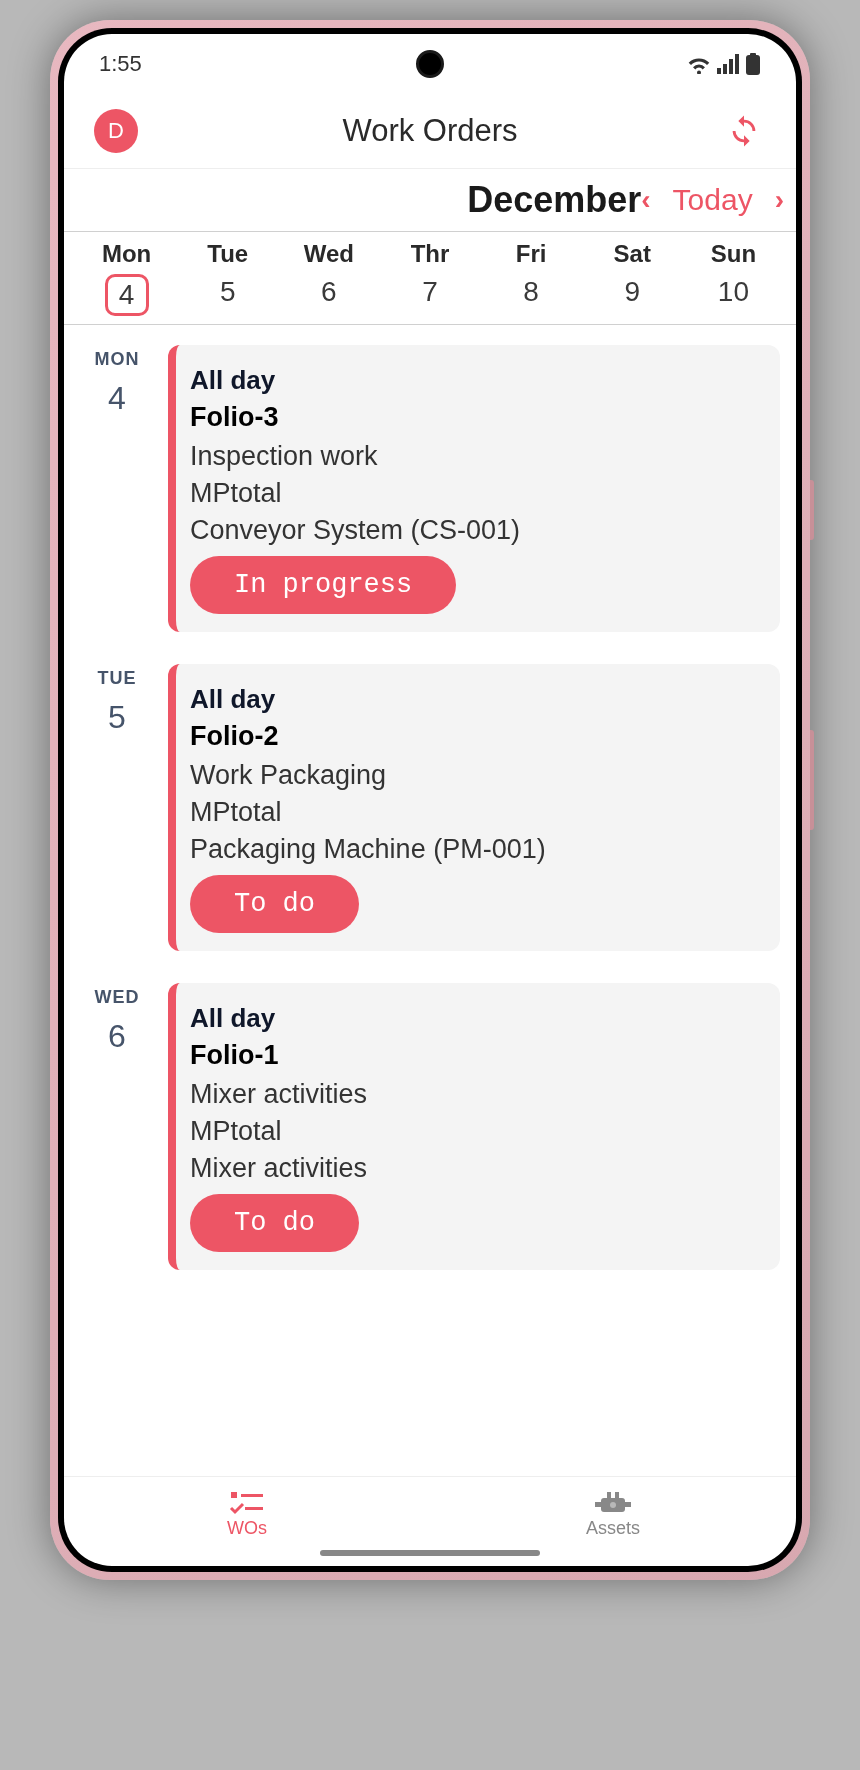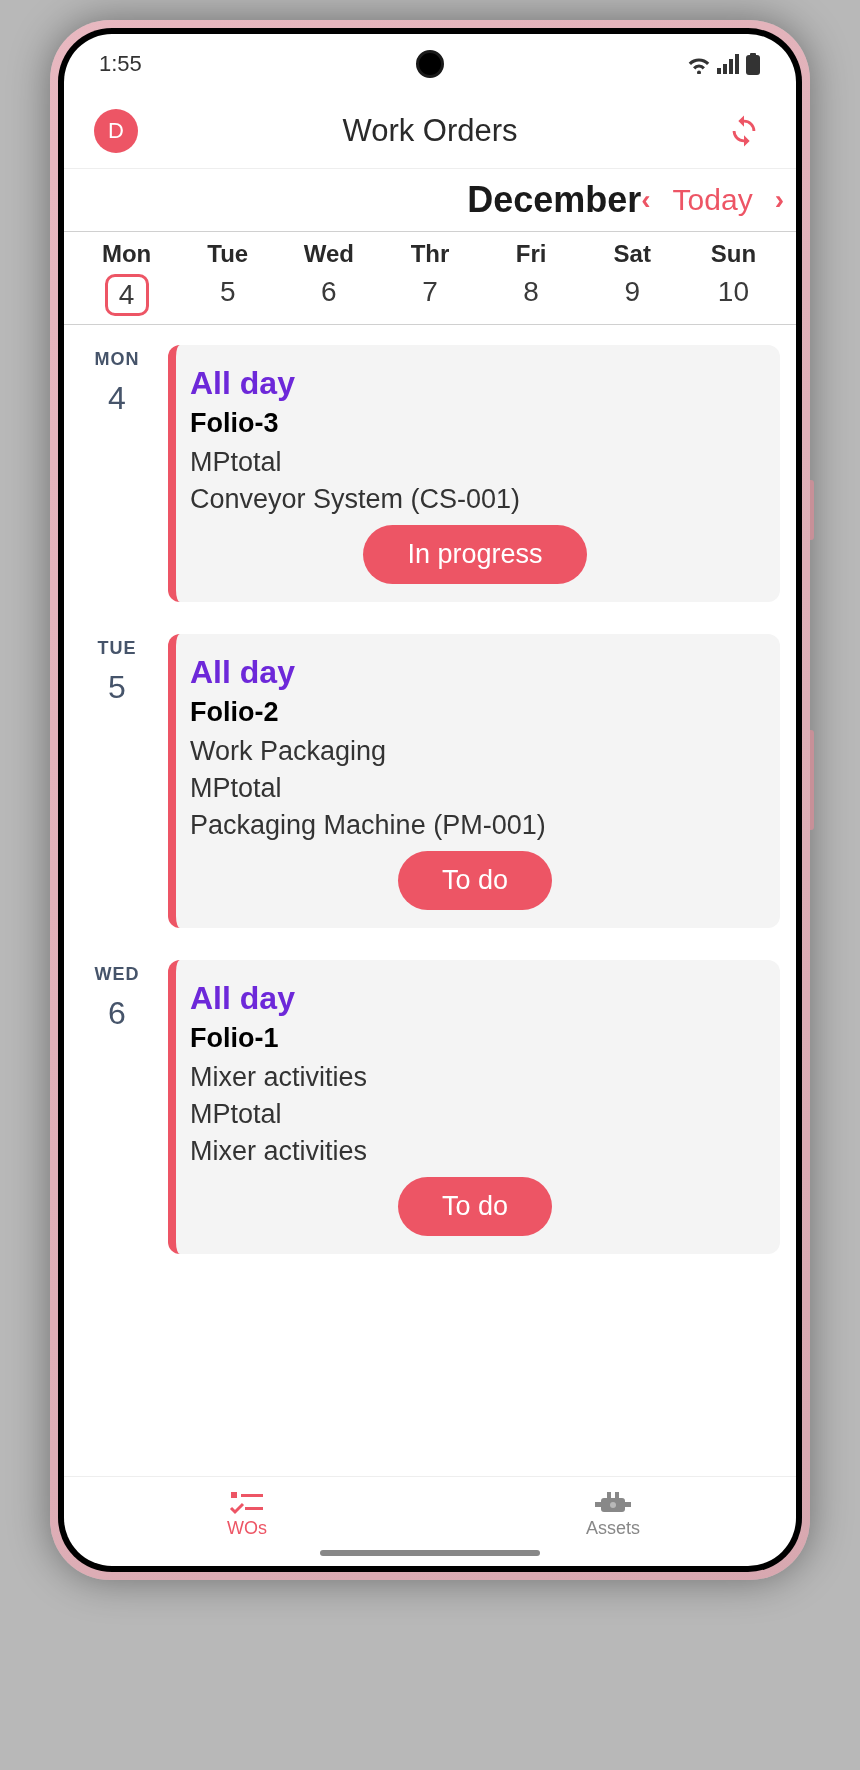--- a/index.html
+++ b/index.html
@@ -178,40 +178,41 @@
   margin-top: 10px;
 }
 .card {
   flex: 1;
   background: #f4f4f4;
   border-left: 8px solid #ed5565;
   border-radius: 12px;
   padding: 20px 20px 18px 14px;
 }
 .card-time {
-  color: #6d28d9;
-  font-size: 32px;
+  color: #0f172a;
+  font-size: 26px;
   font-weight: 600;
   margin-bottom: 6px;
 }
 .card-title {
   font-size: 27px;
   font-weight: 700;
   color: #000000;
   margin-bottom: 8px;
 }
 .card-line {
   font-size: 27px;
   color: #333;
   margin-bottom: 6px;
 }
 .card-status {
   display: flex;
-  justify-content: center;
+  justify-content: flex-start;
   margin-top: 10px;
+  font-family: Liberation Mono, monospace;
 }
 .status-pill {
   background: #ed5565;
   color: #fff;
   border-radius: 40px;
   padding: 14px 44px;
   font-size: 27px;
   font-weight: 500;
 }
 .bottom-nav {
@@ -302,20 +303,21 @@
 
       <div class="list-area">
         <div class="entry">
           <div class="entry-date">
             <div class="entry-day">MON</div>
             <div class="entry-num">4</div>
           </div>
           <div class="card">
             <div class="card-time">All day</div>
             <div class="card-title">Folio-3</div>
+            <div class="card-line">Inspection work</div>
             <div class="card-line">MPtotal</div>
             <div class="card-line">Conveyor System (CS-001)</div>
             <div class="card-status">
               <div class="status-pill">In progress</div>
             </div>
           </div>
         </div>
 
         <div class="entry">
           <div class="entry-date">

